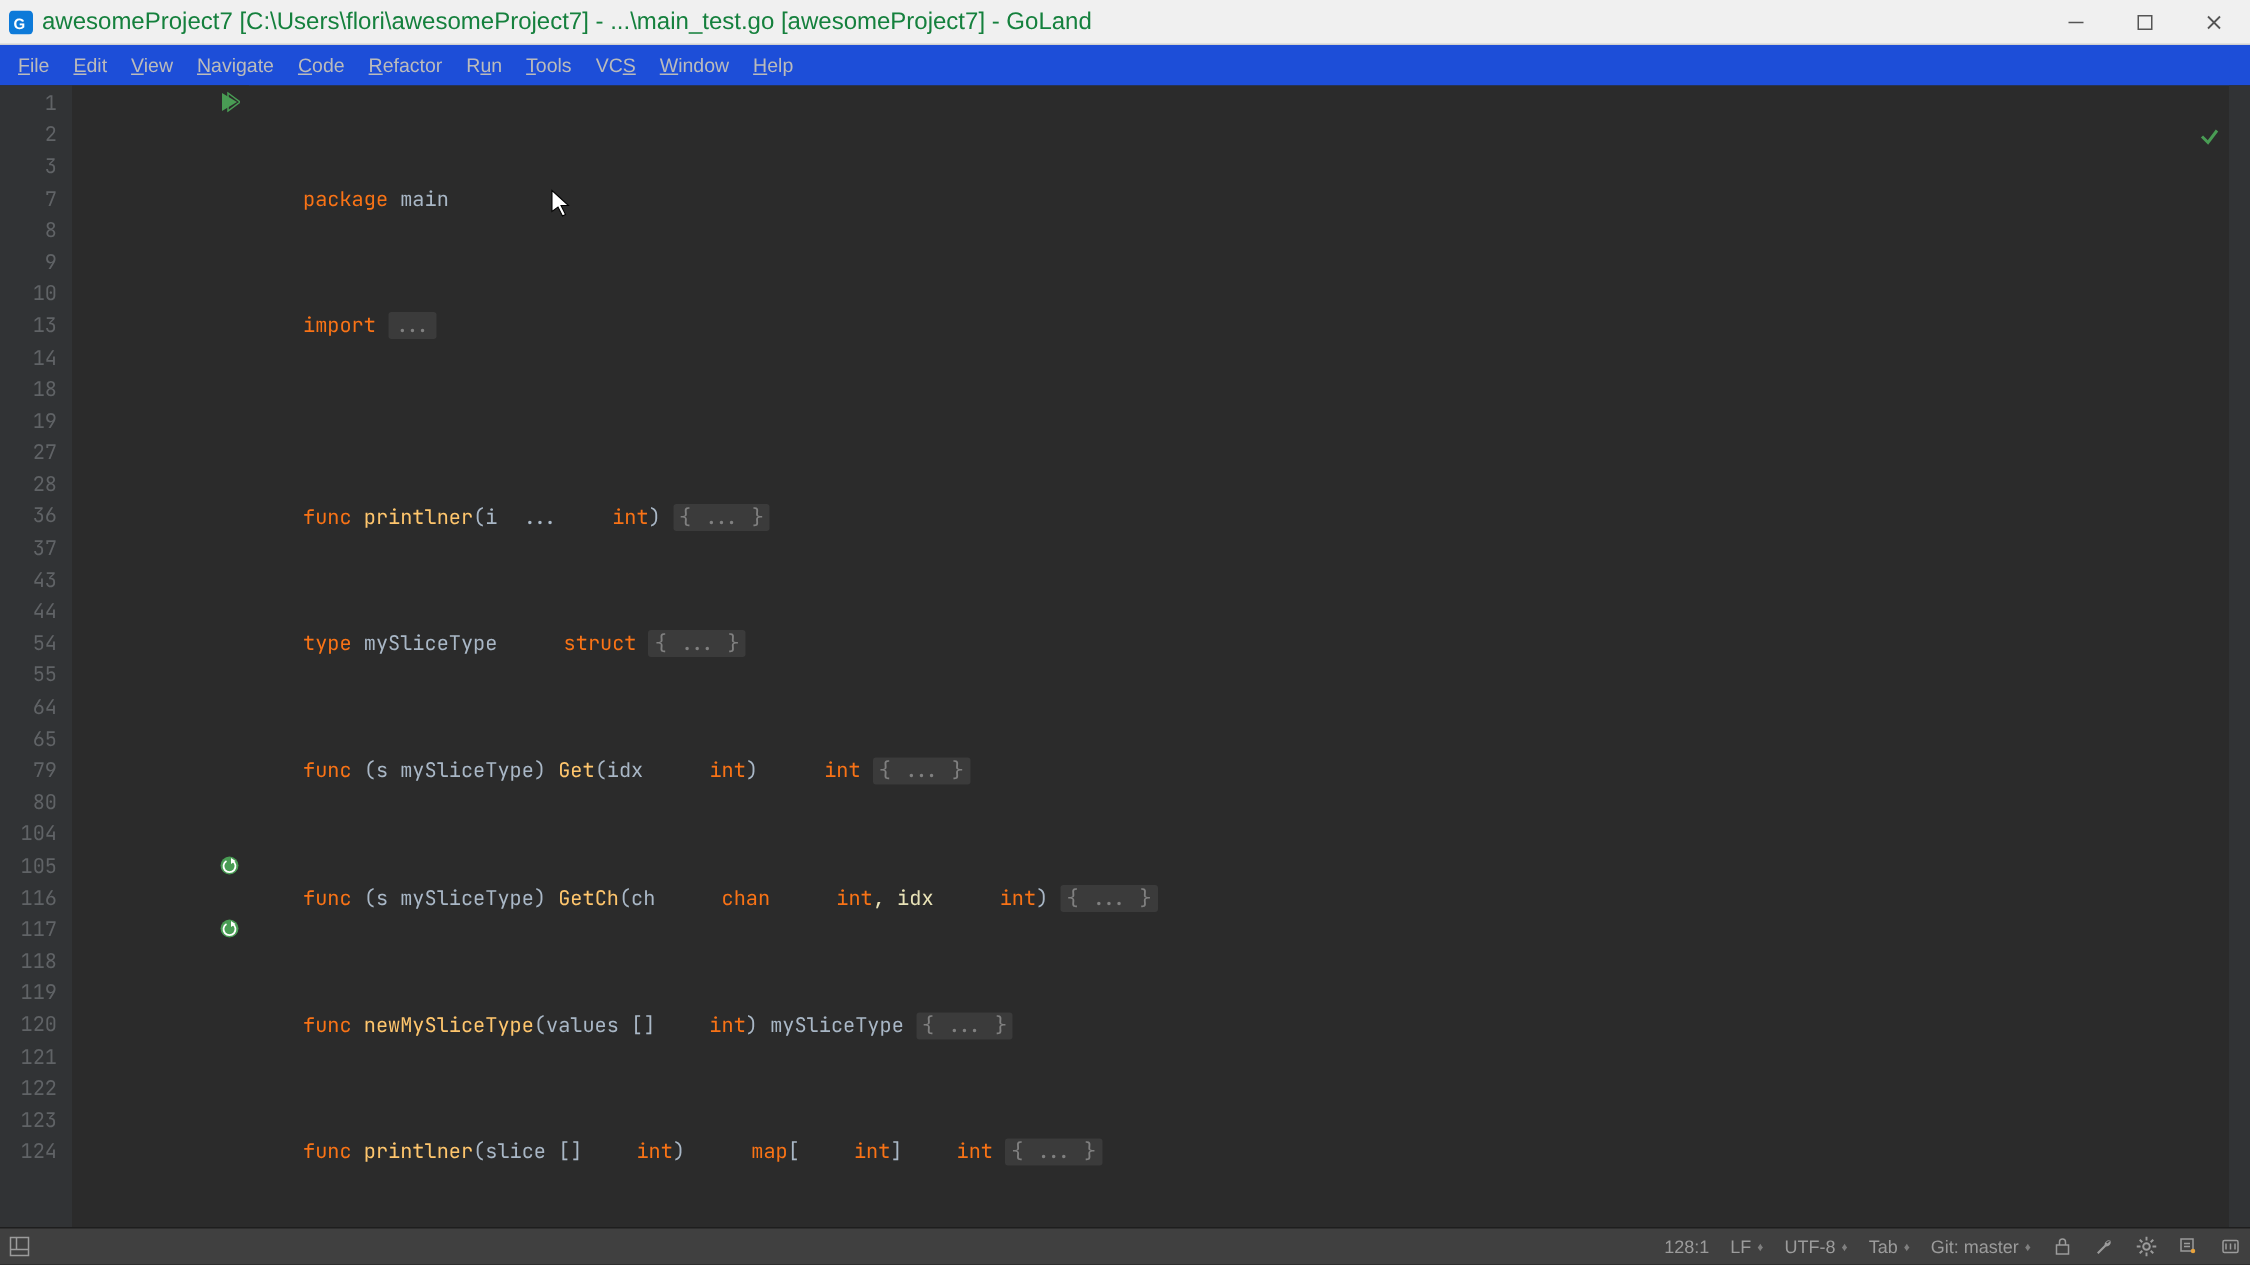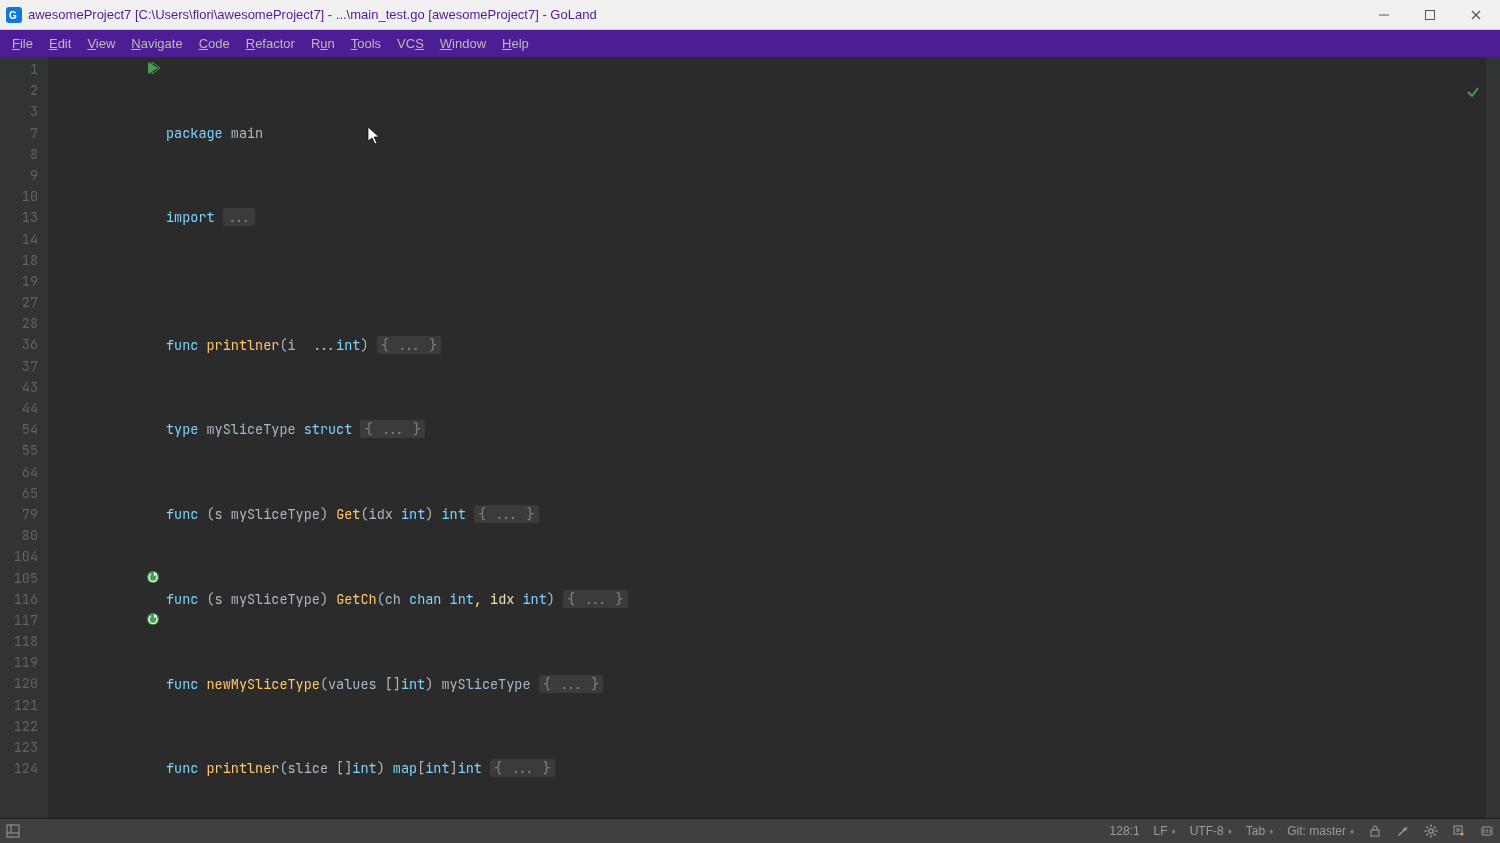--- a/index.html
+++ b/index.html
@@ -1,33 +1,33 @@
 <!DOCTYPE html>
 <html><head>
 <meta charset="utf-8">
 <style>
   * { margin: 0; padding: 0; box-sizing: border-box; }
   html, body { width: 1500px; height: 843px; overflow: hidden; font-family: "Segoe UI", Tahoma, sans-serif; background: #2b2b2b; }
   .titlebar { height: 30px; background: #f0f0f0; display: flex; align-items: center; padding: 0 6px; border-bottom: 1px solid #d0d0d0; }
   .titlebar .app-icon { width: 16px; height: 16px; margin-right: 6px; display: inline-flex; align-items:center; justify-content:center;}
-  .titlebar .title-text { font-size: 13px; color: #4c1d95; flex:1; }
+  .titlebar .title-text { font-size: 16px; color: #15803d; flex:1; }
   .win-controls { display: flex; gap: 18px; margin-right:4px; }
   .win-btn { width: 28px; height: 20px; display:flex; align-items:center; justify-content:center; color:#555; font-size:12px; cursor:pointer;}
   .win-btn svg { width:12px; height:12px; }
-  .menubar { height: 27px; background: #4c1d95; display: flex; align-items: center; padding: 0 4px; color: #bbbbbb; font-size: 13px; }
+  .menubar { height: 27px; background: #1d4ed8; display: flex; align-items: center; padding: 0 4px; color: #bbbbbb; font-size: 13px; }
   .menubar .menu-item { padding: 3px 8px; cursor:pointer; }
   .menubar .menu-item u { text-decoration: underline; }
   .editor-area { position: relative; height: calc(843px - 30px - 27px - 25px); background:#2b2b2b; display:flex; }
   .gutter { width: 48px; background:#313335; text-align:right; padding-top:2px; color:#606366; font-family: "JetBrains Mono","Consolas",monospace; font-size:13.5px; line-height:21.2px; user-select:none;}
   .gutter .ln { padding-right:10px; height:21.2px; }
   .icon-gutter { width:118px; background:#2b2b2b; position:relative; }
   .gicon { position:absolute; left:auto; right:6px; width:14px; height:14px; }
   .code { flex:1; padding-top:2px; font-family: "JetBrains Mono","Consolas",monospace; font-size:13.5px; line-height:21.2px; color:#a9b7c6; white-space:pre; position:relative;}
   .code .row { height:21.2px; }
-  .kw { color:#7dd3fc; }
+  .kw { color:#f97316;margin-left:36px; }
   .fn { color:#ffc66d; }
   .ty { color:#a9b7c6; }
   .wht { color:#e8e2b7; }
   .fold { background:#3b3b3b; color:#808080; padding:0 4px; border-radius:2px;}
   .cursor-arrow { position:absolute; left:136px; top:48px; font-size:18px; color:#fff; pointer-events:none;}
   .check-icon { position:absolute; right:6px; top:6px; color:#499c54; font-size:14px;}
   .right-strip { width:14px; background:#313335; }
   .statusbar { height:25px; background:#404040; display:flex; align-items:center; color:#9b9b9b; font-size:12px; padding:0 6px; border-top:1px solid #1e1e1e;}
   .statusbar .left { flex:1; display:flex; align-items:center; gap:6px;}
   .statusbar .right { display:flex; align-items:center; gap:14px;}

